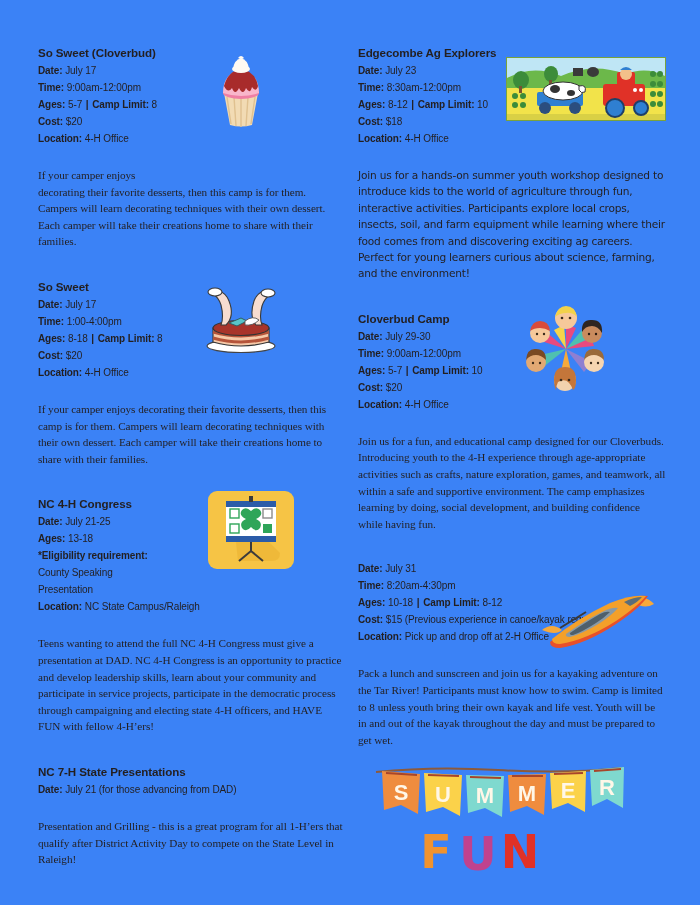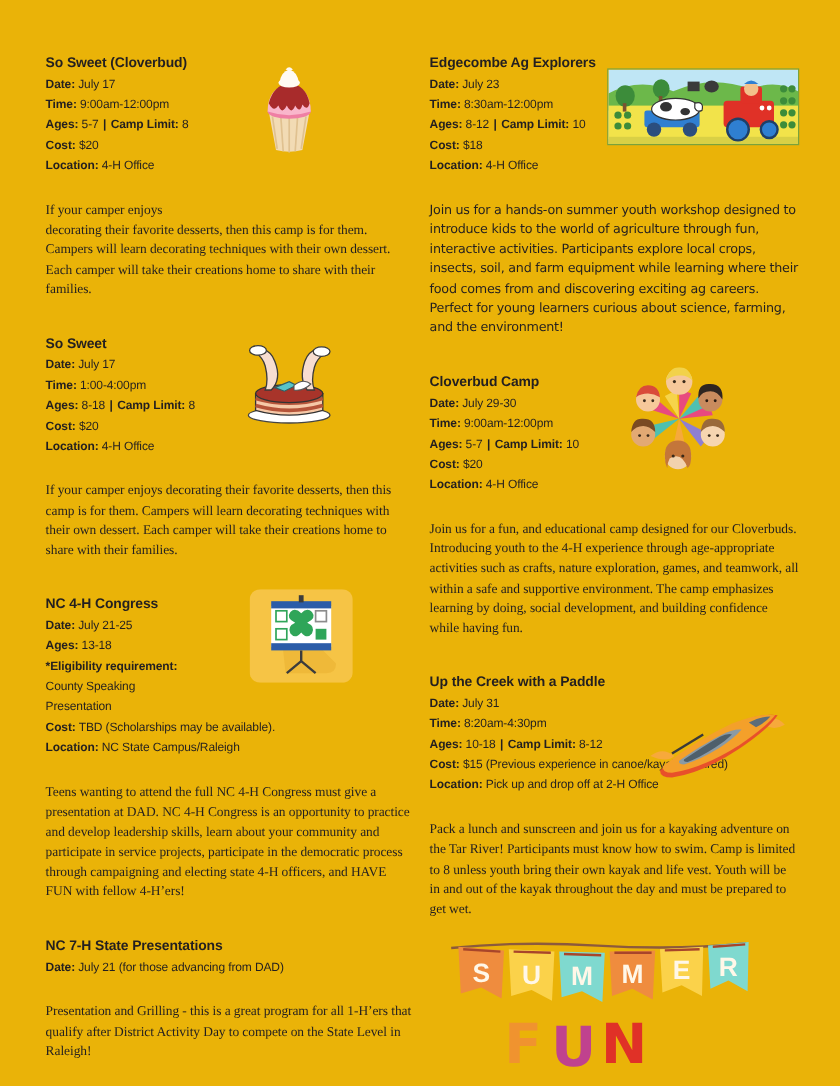--- a/index.html
+++ b/index.html
@@ -11,21 +11,21 @@
     width: 700px;
     height: 905px;
     position: relative;
     font-family: "Liberation Sans", sans-serif;
     color: #231f20;
     overflow: hidden;
   }
   .page {
     position: absolute;
     inset: 0;
-    background: #eab308;
+    background: #3b82f6;
   }
   .col {
     position: absolute;
     top: 44px;
     width: 308px;
   }
   .col-left  { left: 38px; }
   .col-right { left: 358px; }
 
   .block { position: relative; margin-bottom: 2px; }
@@ -197,24 +197,20 @@
       </div>
       <div class="meta">
         <b>Ages:</b>
         <span>13-18</span>
       </div>
       <div class="meta">
         <b>*Eligibility requirement:</b>
       </div>
       <div class="meta">County Speaking</div>
       <div class="meta">Presentation</div>
-      <div class="meta">
-        <b>Cost:</b>
-        <span>TBD (Scholarships may be available).</span>
-      </div>
       <div class="meta">
         <b>Location:</b>
         <span>NC State Campus/Raleigh</span>
       </div>
 
       <div class="art present" style="left:170px; top:-4px;">
         <svg viewBox="0 0 86 78" width="86" height="78">
           <rect x="0" y="0" width="86" height="78" rx="9" fill="#f6c445"></rect>
           <path d="M24 14 L72 62 Q72 70 64 70 L30 70 Z" fill="#e9b02f" opacity="0.55"></path>
           <rect x="18" y="14" width="50" height="34" fill="#ffffff"></rect>
@@ -401,21 +397,20 @@
         </svg>
       </div>
 
       <div class="spacer-md"></div>
       <div class="para">Join us for a fun, and educational camp designed for our Cloverbuds. Introducing youth to the 4-H experience through age-appropriate activities such as crafts, nature exploration, games, and teamwork, all within a safe and supportive environment. The camp emphasizes learning by doing, social development, and building confidence while having fun.</div>
     </div>
 
     <div class="spacer-lg"></div>
 
     <div class="block">
-      <div class="title">Up the Creek with a Paddle</div>
       <div class="meta">
         <b>Date:</b>
         <span>July 31</span>
       </div>
       <div class="meta">
         <b>Time:</b>
         <span>8:20am-4:30pm</span>
       </div>
       <div class="meta">
         <b>Ages:</b>

